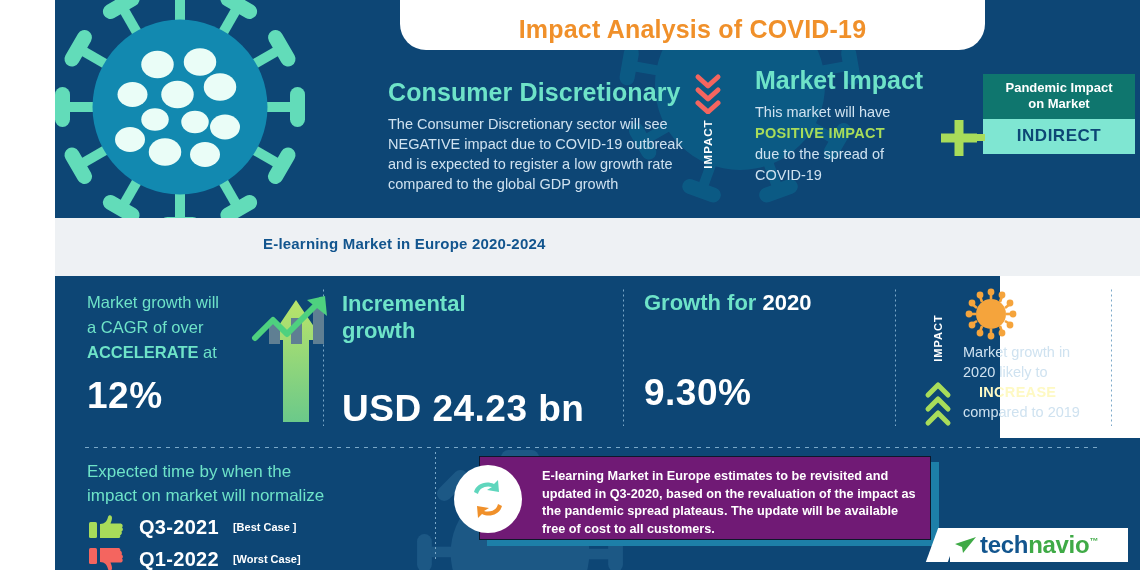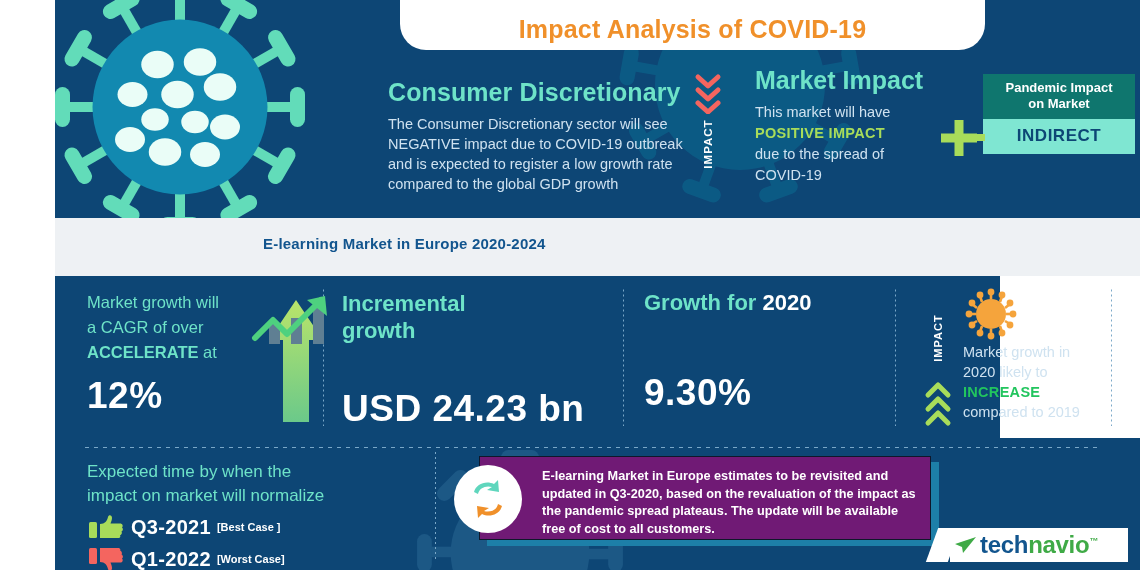--- a/index.html
+++ b/index.html
@@ -66,32 +66,32 @@
   .hdr2020{color:#6ee3c8;font-size:22px;font-weight:bold;}
   .hdr2020 .w{color:#ffffff;}
 
   .cellD{position:absolute;left:860px;top:8px;width:220px;height:150px;}
   .impactVert2{position:absolute;left:6px;top:22px;width:34px;height:124px;}
   .impactVert2 .lbl{position:absolute;left:-22px;top:26px;width:78px;text-align:center;color:#ffffff;
                     font-size:11px;font-weight:bold;letter-spacing:1px;transform:rotate(-90deg);}
   .impactVert2 .chevs{position:absolute;left:2px;top:74px;width:30px;height:48px;}
   .sunIcon{position:absolute;left:48px;top:2px;width:56px;height:56px;}
   .dTxt{position:absolute;left:48px;top:58px;width:170px;color:#cfe2f0;font-size:14.5px;line-height:20px;}
-  .dTxt .inc{color:#22c55e;font-weight:bold;letter-spacing:.3px;}
+  .dTxt .inc{color:#fef9c3;font-weight:bold;letter-spacing:.3px;margin-left:16px;}
 
   
   .botPanel{position:absolute;left:55px;top:438px;width:1085px;height:132px;background:#0d4675;overflow:hidden;}
   .hdash{position:absolute;left:30px;top:9px;width:1015px;height:1px;
          background-image:linear-gradient(90deg,#7aa8c8 50%,rgba(255,255,255,0) 0%);
          background-size:9px 1px;background-repeat:repeat-x;}
   .ghostVirus{position:absolute;left:360px;top:10px;width:210px;height:210px;opacity:.18;}
 
   .expBlock{position:absolute;left:32px;top:22px;width:330px;}
   .expHead{color:#6ee3c8;font-size:17px;line-height:24px;}
-  .caseRow{display:flex;align-items:center;margin-top:6px;}
+  .caseRow{display:flex;align-items:center;margin-top:6px;gap:8px;}
   .caseRow .ic{width:44px;height:26px;flex:0 0 44px;}
   .caseRow .q{color:#ffffff;font-size:20px;font-weight:bold;letter-spacing:.3px;}
   .caseRow .tag{color:#ffffff;font-size:11px;font-weight:bold;margin-left:6px;}
 
   .vdot2{position:absolute;left:380px;top:14px;height:108px;width:1px;
          background-image:linear-gradient(#7aa8c8 50%,rgba(255,255,255,0) 0%);
          background-size:1px 5px;background-repeat:repeat-y;}
 
   .noteShadow{position:absolute;left:432px;top:24px;width:452px;height:84px;background:#1d7fa8;}
   .noteBox{position:absolute;left:424px;top:18px;width:452px;height:84px;background:#701a75;

